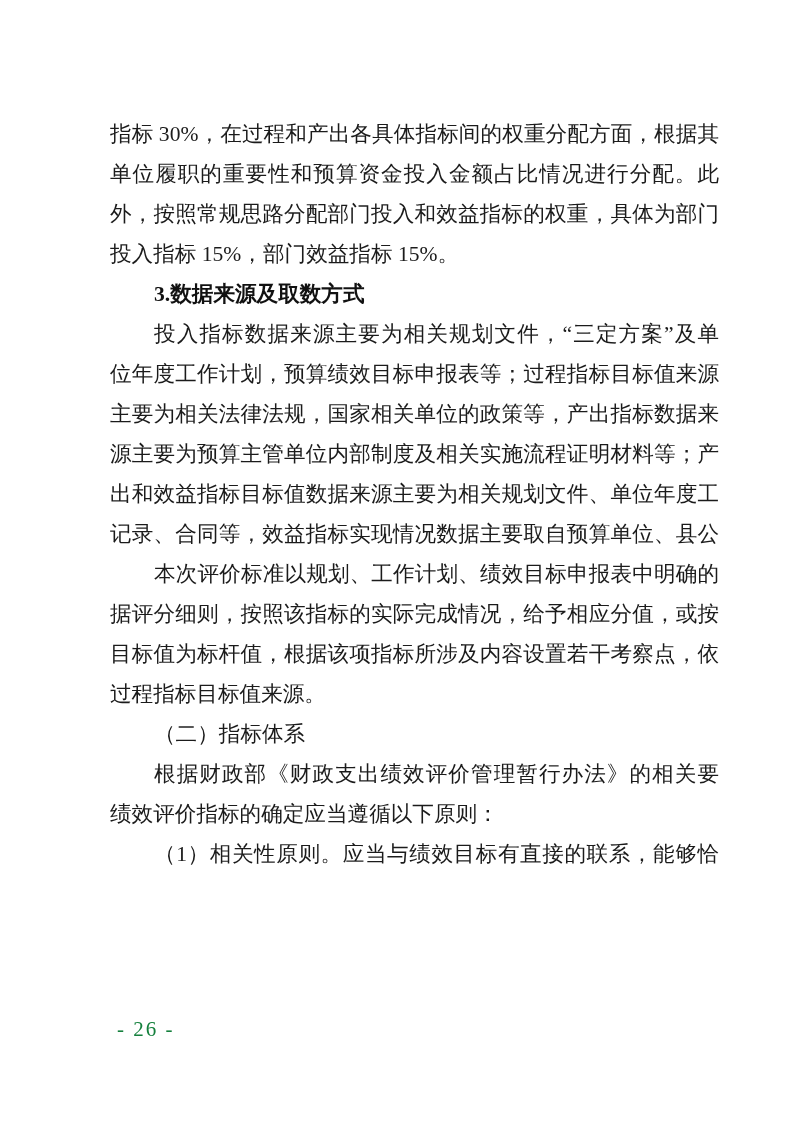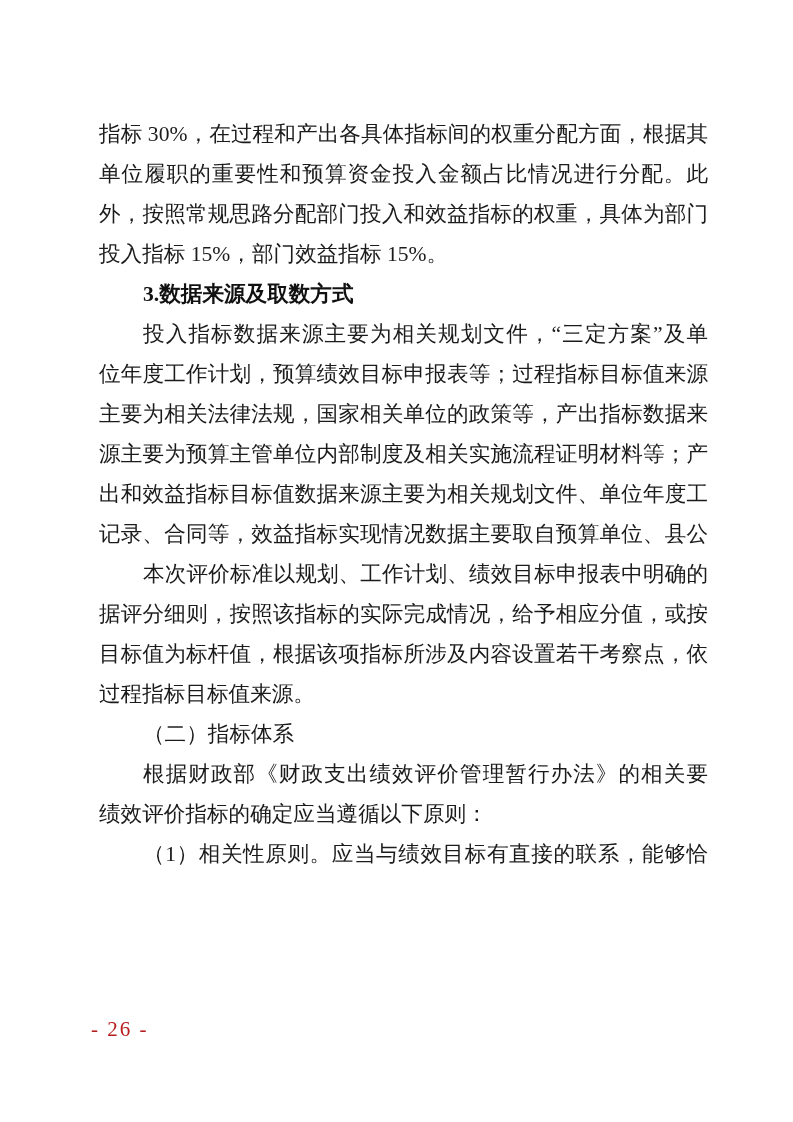--- a/index.html
+++ b/index.html
@@ -10,21 +10,21 @@
   }
   .page {
     position: relative;
     width: 793px; height: 1122px;
     background: #ffffff;
     overflow: hidden;
     color: #1b1b1b;
   }
   .content {
     position: absolute;
-    left: 99px;
+    left: 110px;
     top: 114px;
     width: 609px;
   }
   .line {
     font-size: 21.6px;
     line-height: 40px;
     height: 40px;
     white-space: nowrap;
     color: #1b1b1b;
   }
@@ -46,26 +46,26 @@
     color: #111111;
   }
   
   .sub {
     font-weight: normal;
   }
   
   .ind { text-indent: 44px; }
   .footer {
     position: absolute;
-    left: 91px;
+    left: 117px;
     top: 1014px;
     font-size: 21px;
     line-height: 30px;
     letter-spacing: 2px;
-    color: #b91c1c;
+    color: #15803d;
   }
 </style>
 </head>
 <body>
 
 <div class="page">
   <div class="content">
     <div class="line j">指标 30%，在过程和产出各具体指标间的权重分配方面，根据其</div>
     <div class="line j">单位履职的重要性和预算资金投入金额占比情况进行分配。此</div>
     <div class="line j">外，按照常规思路分配部门投入和效益指标的权重，具体为部门</div>

